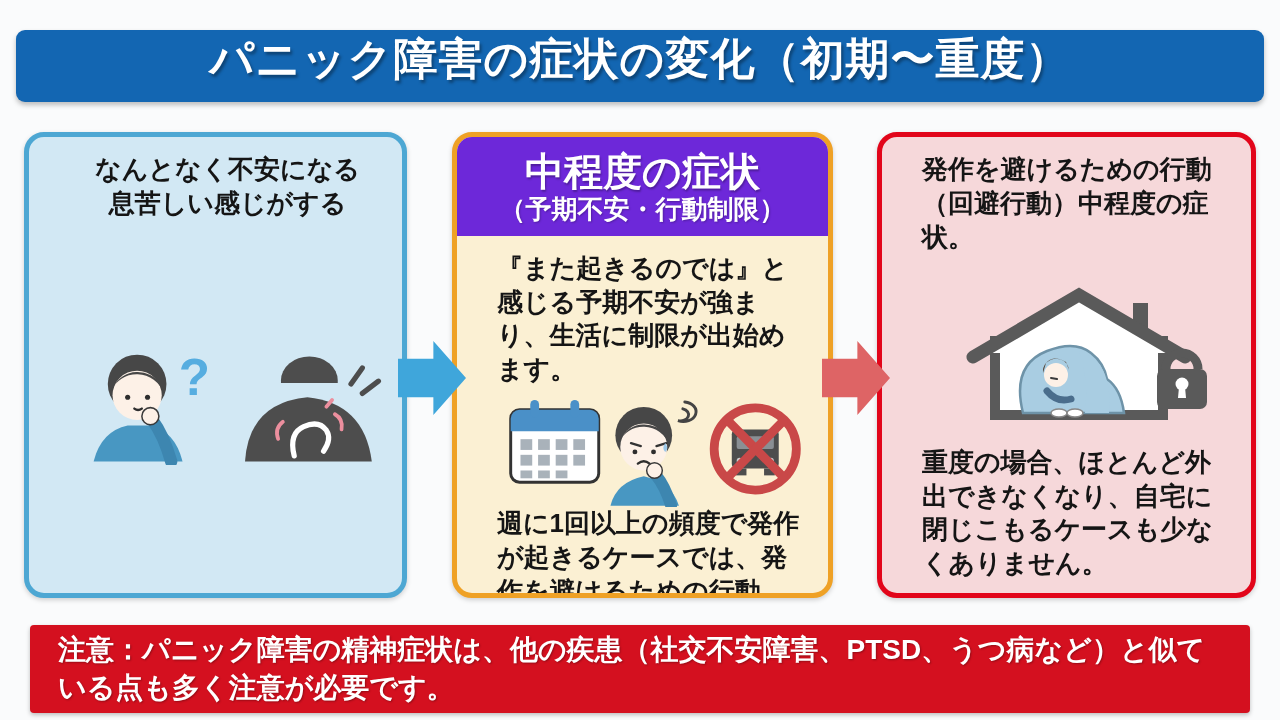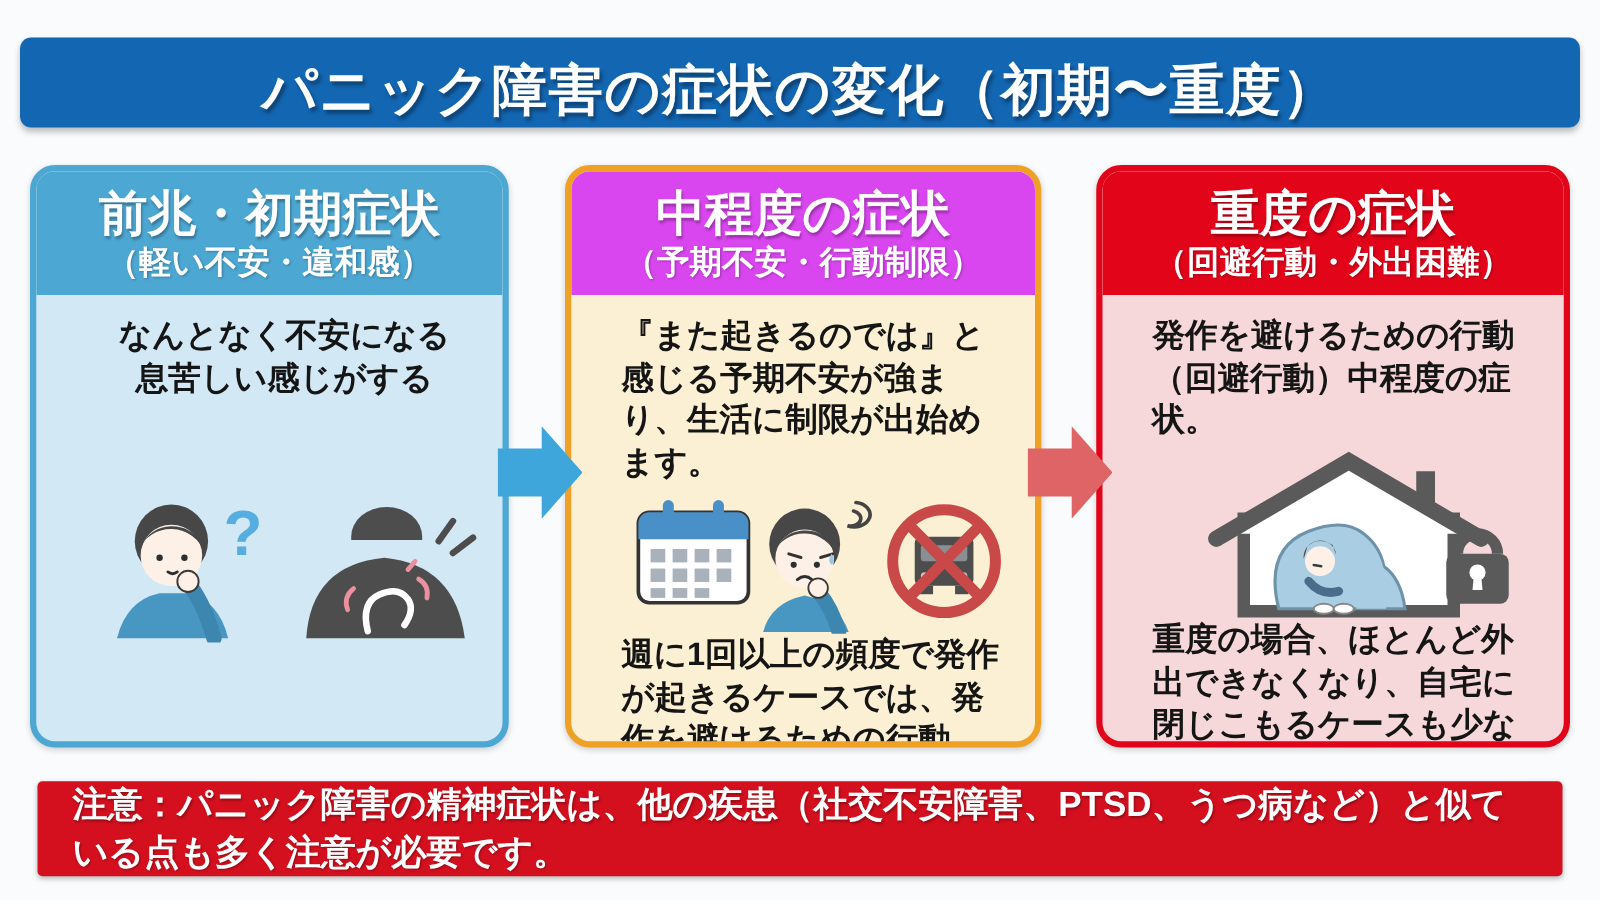--- a/index.html
+++ b/index.html
@@ -4,40 +4,40 @@
 <style>
   html,body{margin:0;padding:0;}
   body{
     width:1280px;height:720px;position:relative;overflow:hidden;
     background:#fafbfc;
     font-family:"Liberation Sans","DejaVu Sans",sans-serif;
   }
   .title-bar{
     position:absolute;left:16px;top:30px;width:1248px;height:72px;
     background:#1366b2;border-radius:9px;
-    display:flex;align-items:flex-end;justify-content:center;
+    display:flex;align-items:flex-start;justify-content:center;
     box-shadow:0 3px 5px rgba(0,0,0,.25);
   }
   .title-bar .t{
     color:#fff;font-size:44px;font-weight:bold;letter-spacing:1px;
     text-shadow:2px 3px 3px rgba(0,0,0,.35);
   }
   .column{
     position:absolute;top:132px;height:466px;box-sizing:border-box;
     border-radius:20px;overflow:hidden;display:flex;flex-direction:column;
     box-shadow:0 2px 5px rgba(0,0,0,.18);
   }
   .col1{left:24px;width:383px;border:5px solid #4da7d3;background:#d2e8f4;}
   .col2{left:452px;width:381px;border:5px solid #efa125;background:#fbf0d3;}
   .col3{left:877px;width:379px;border:5px solid #e2051a;background:#f6d8da;}
   .col-header{
     text-align:center;padding:13px 4px 11px;color:#fff;flex:0 0 auto;
   }
   .col1 .col-header{background:#4da7d3;}
-  .col2 .col-header{background:#d946ef;}
+  .col2 .col-header{background:#6d28d9;}
   .col3 .col-header{background:#e2051a;}
   .col-header .h{
     font-size:39px;font-weight:bold;line-height:1.12;
     text-shadow:1px 2px 2px rgba(0,0,0,.28);
   }
   .col-header .s{
     font-size:26px;font-weight:bold;line-height:1.2;
     text-shadow:1px 1px 2px rgba(0,0,0,.25);
   }
   .col-body{
@@ -50,42 +50,38 @@
   }
   .txt.center{text-align:center;}
   .illus{flex:1;display:flex;align-items:center;justify-content:center;min-height:0;}
   .arrow{
     position:absolute;top:341px;width:68px;height:74px;z-index:5;
     clip-path:polygon(0 24%,52% 24%,52% 0,100% 50%,52% 100%,52% 76%,0 76%);
   }
   .arrow1{left:398px;background:#3fa6db;}
   .arrow2{left:822px;background:#de6465;}
   .notice-bar{
-    position:absolute;left:30px;top:625px;width:1220px;height:76px;
+    position:absolute;left:30px;top:625px;width:1220px;height:88px;
     background:#d4101f;border-radius:4px;box-sizing:border-box;
     display:flex;align-items:center;padding:0 28px;
     box-shadow:0 2px 4px rgba(0,0,0,.25);
   }
   .notice-bar .n{
     color:#fff;font-size:28px;font-weight:bold;line-height:1.35;
     text-shadow:1px 1px 2px rgba(0,0,0,.3);
   }
 </style>
 </head>
 <body>
 
 <div class="title-bar">
   <div class="t">パニック障害の症状の変化（初期〜重度）</div>
 </div>
 
 <div class="column col1">
-  <div class="col-header">
-    <div class="h">前兆・初期症状</div>
-    <div class="s">（軽い不安・違和感）</div>
-  </div>
   <div class="col-body">
     <div class="txt center">なんとなく不安になる
 息苦しい感じがする</div>
     <div class="illus">
       <svg width="335" height="128" viewBox="0 0 335 128">
 
         <g>
           <path d="M26,128 Q34,96 62,90 L86,90 Q112,96 120,128 Z" fill="#4897c2"></path>
           <path d="M108,128 Q100,100 88,84" stroke="#3d86b0" stroke-width="13" fill="none" stroke-linecap="round"></path>
           <circle cx="72" cy="46" r="31" fill="#474747"></circle>
@@ -171,24 +167,20 @@
           <path d="M236,33 L293,91" stroke="#c94848" stroke-width="9" stroke-linecap="round"></path>
           <path d="M293,33 L236,91" stroke="#c94848" stroke-width="9" stroke-linecap="round"></path>
         </g>
       </svg>
     </div>
     <div class="txt">週に1回以上の頻度で発作が起きるケースでは、発作を避けるための行動</div>
   </div>
 </div>
 
 <div class="column col3">
-  <div class="col-header">
-    <div class="h">重度の症状</div>
-    <div class="s">（回避行動・外出困難）</div>
-  </div>
   <div class="col-body">
     <div class="txt">発作を避けるための行動（回避行動）中程度の症状。</div>
     <div class="illus">
       <svg width="300" height="142" viewBox="0 0 300 142">
 
         <g>
           <rect x="66" y="62" width="168" height="74" fill="#ffffff" stroke="#5a5a5a" stroke-width="10"></rect>
           <rect x="204" y="24" width="15" height="30" fill="#5a5a5a"></rect>
           <path d="M58,74 L150,20 L242,74 Z" fill="#ffffff"></path>
           <path d="M44,78 L150,16 L256,78" fill="none" stroke="#5a5a5a" stroke-width="13" stroke-linecap="round"></path>

